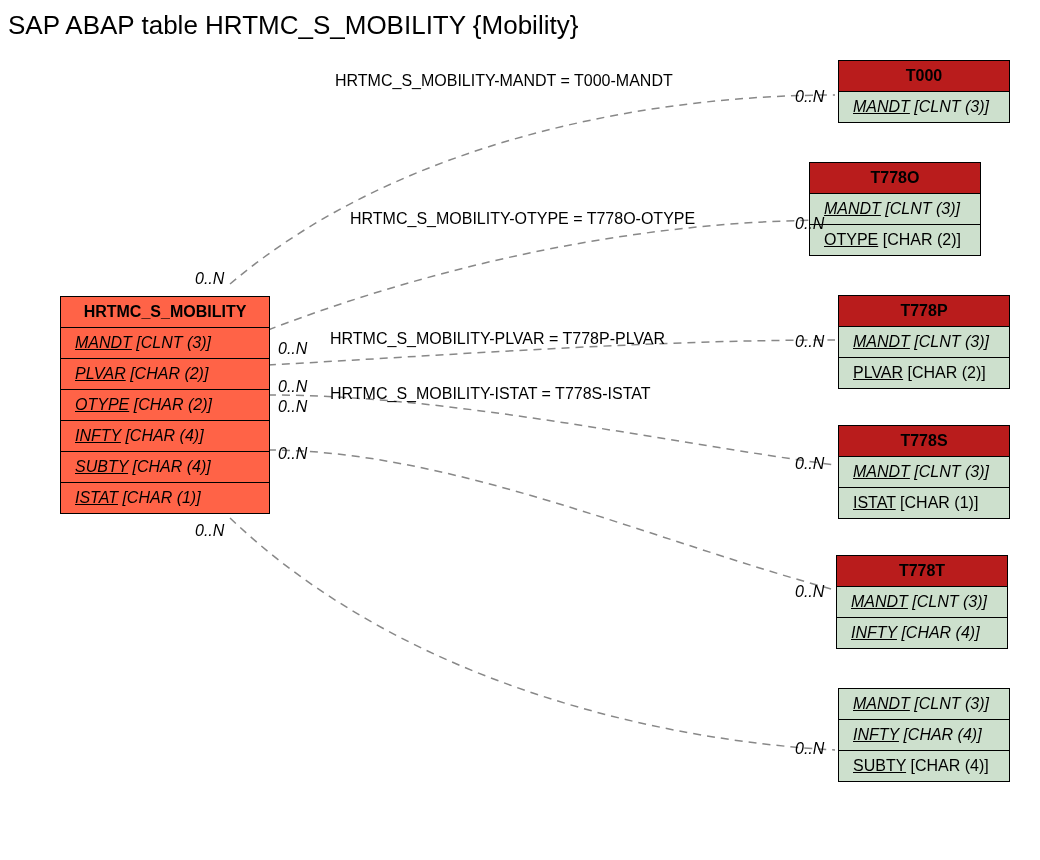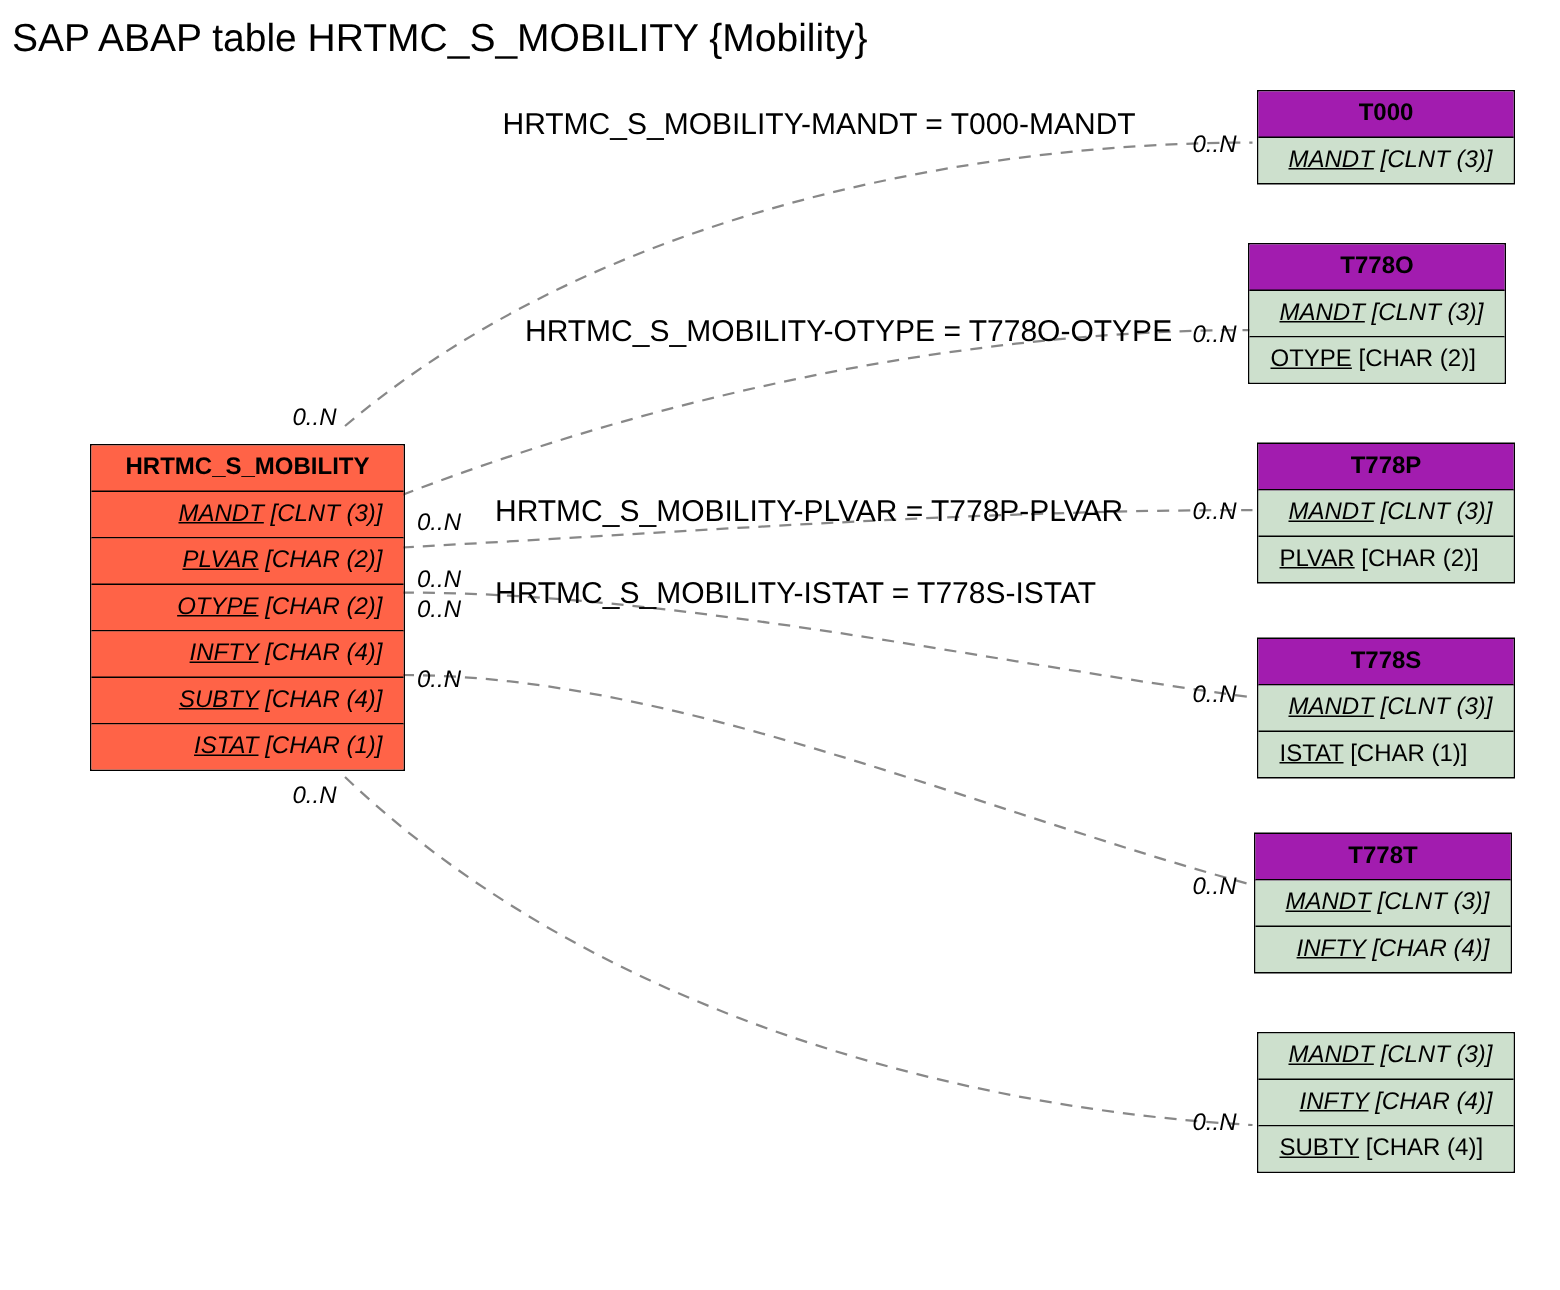--- a/index.html
+++ b/index.html
@@ -4,25 +4,25 @@
 <style>
   html,body{margin:0;padding:0;background:#fff;font-family:Arial,Helvetica,sans-serif;color:#000;}
   .canvas{position:relative;width:828px;height:860px;}
   .title{position:absolute;left:8px;top:10px;font-size:26px;}
   .entity{position:absolute;border:1px solid #000;font-size:16px;}
   .entity .hdr{font-weight:bold;text-align:center;padding:6px 14px;border-bottom:1px solid #000;}
   .entity .row{padding:6px 14px;border-bottom:1px solid #000;}
   .entity .row:last-child{border-bottom:none;}
   .main .hdr{background:#ff6347;}
   .main .row{background:#ff6347;}
-  .ref .hdr{background:#a21caf;}
+  .ref .hdr{background:#b91c1c;}
   .ref .row{background:#cde0cd;}
   .ul{text-decoration:underline;}
-  .it{font-style:italic;text-align:right;}
-  .edgelabel{position:absolute;font-size:20px;white-space:nowrap;}
+  .it{font-style:italic;}
+  .edgelabel{position:absolute;font-size:16px;white-space:nowrap;}
   .card{position:absolute;font-size:16px;white-space:nowrap;font-style:italic;}
   svg.edges{position:absolute;left:0;top:0;}
 </style>
 </head>
 <body>
 
 <div class="canvas">
 
   <div class="title">SAP ABAP table HRTMC_S_MOBILITY {Mobility}</div>
 
@@ -45,21 +45,21 @@
     <div class="row it"><span class="ul">INFTY</span> [CHAR (4)]</div>
     <div class="row it"><span class="ul">SUBTY</span> [CHAR (4)]</div>
     <div class="row it"><span class="ul">ISTAT</span> [CHAR (1)]</div>
   </div>
 
   <div class="entity ref" style="left:838px;top:60px;width:170px">
     <div class="hdr">T000</div>
     <div class="row it"><span class="ul">MANDT</span> [CLNT (3)]</div>
   </div>
 
-  <div class="entity ref" style="left:832px;top:162px;width:170px">
+  <div class="entity ref" style="left:809px;top:162px;width:170px">
     <div class="hdr">T778O</div>
     <div class="row it"><span class="ul">MANDT</span> [CLNT (3)]</div>
     <div class="row"><span class="ul">OTYPE</span> [CHAR (2)]</div>
   </div>
 
   <div class="entity ref" style="left:838px;top:295px;width:170px">
     <div class="hdr">T778P</div>
     <div class="row it"><span class="ul">MANDT</span> [CLNT (3)]</div>
     <div class="row"><span class="ul">PLVAR</span> [CHAR (2)]</div>
   </div>

